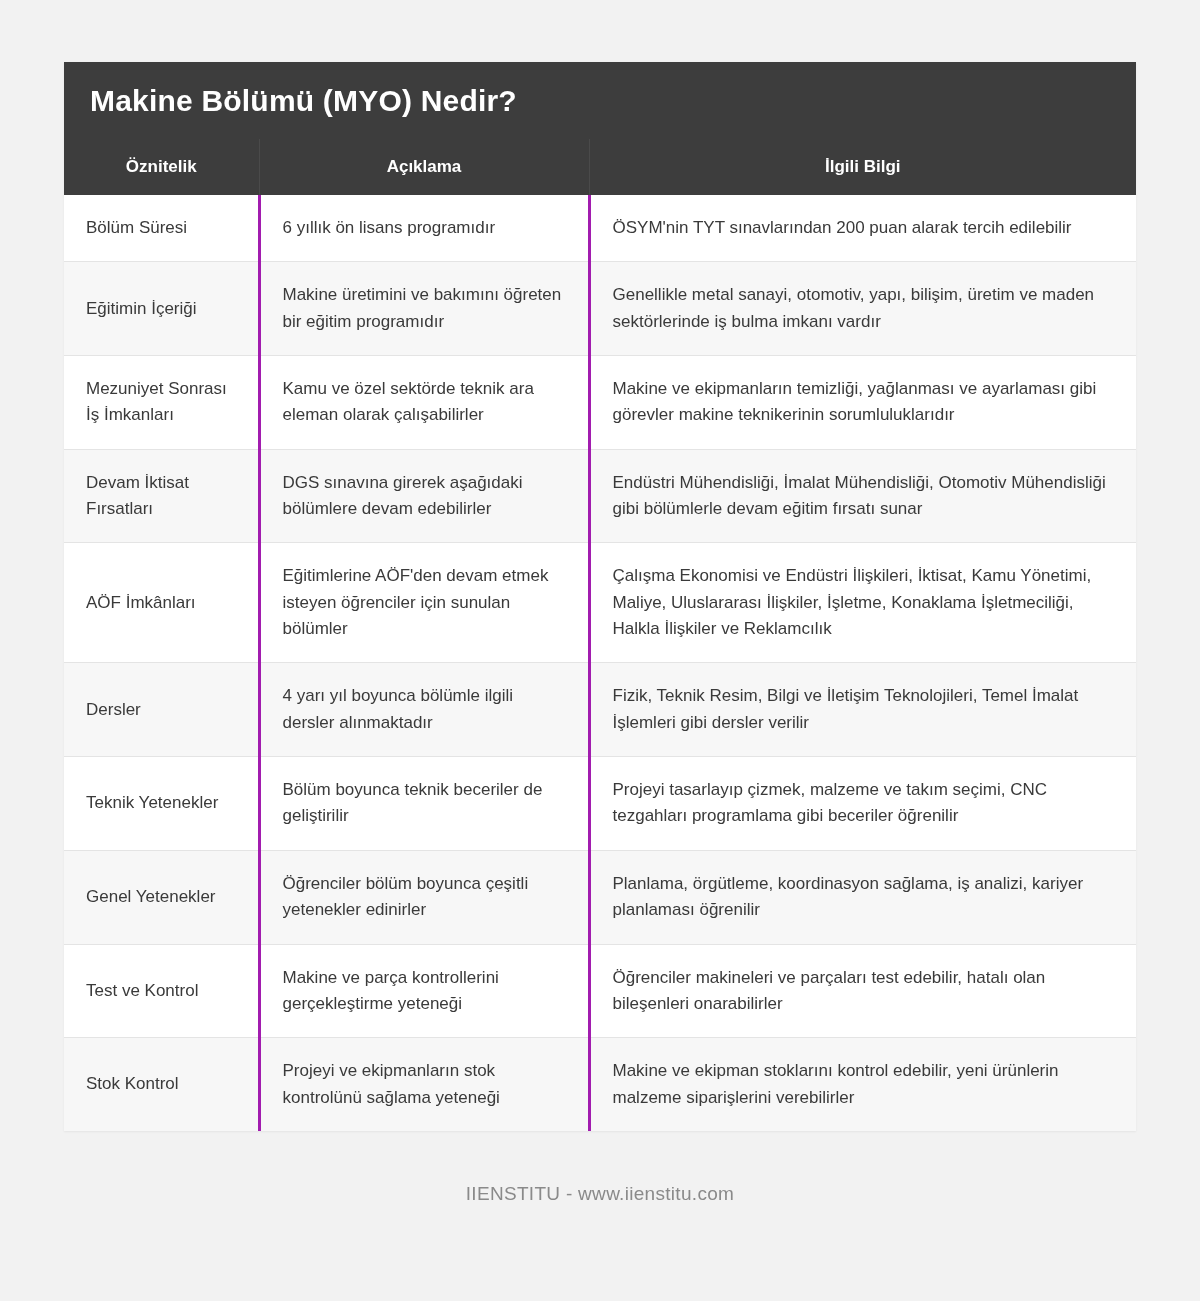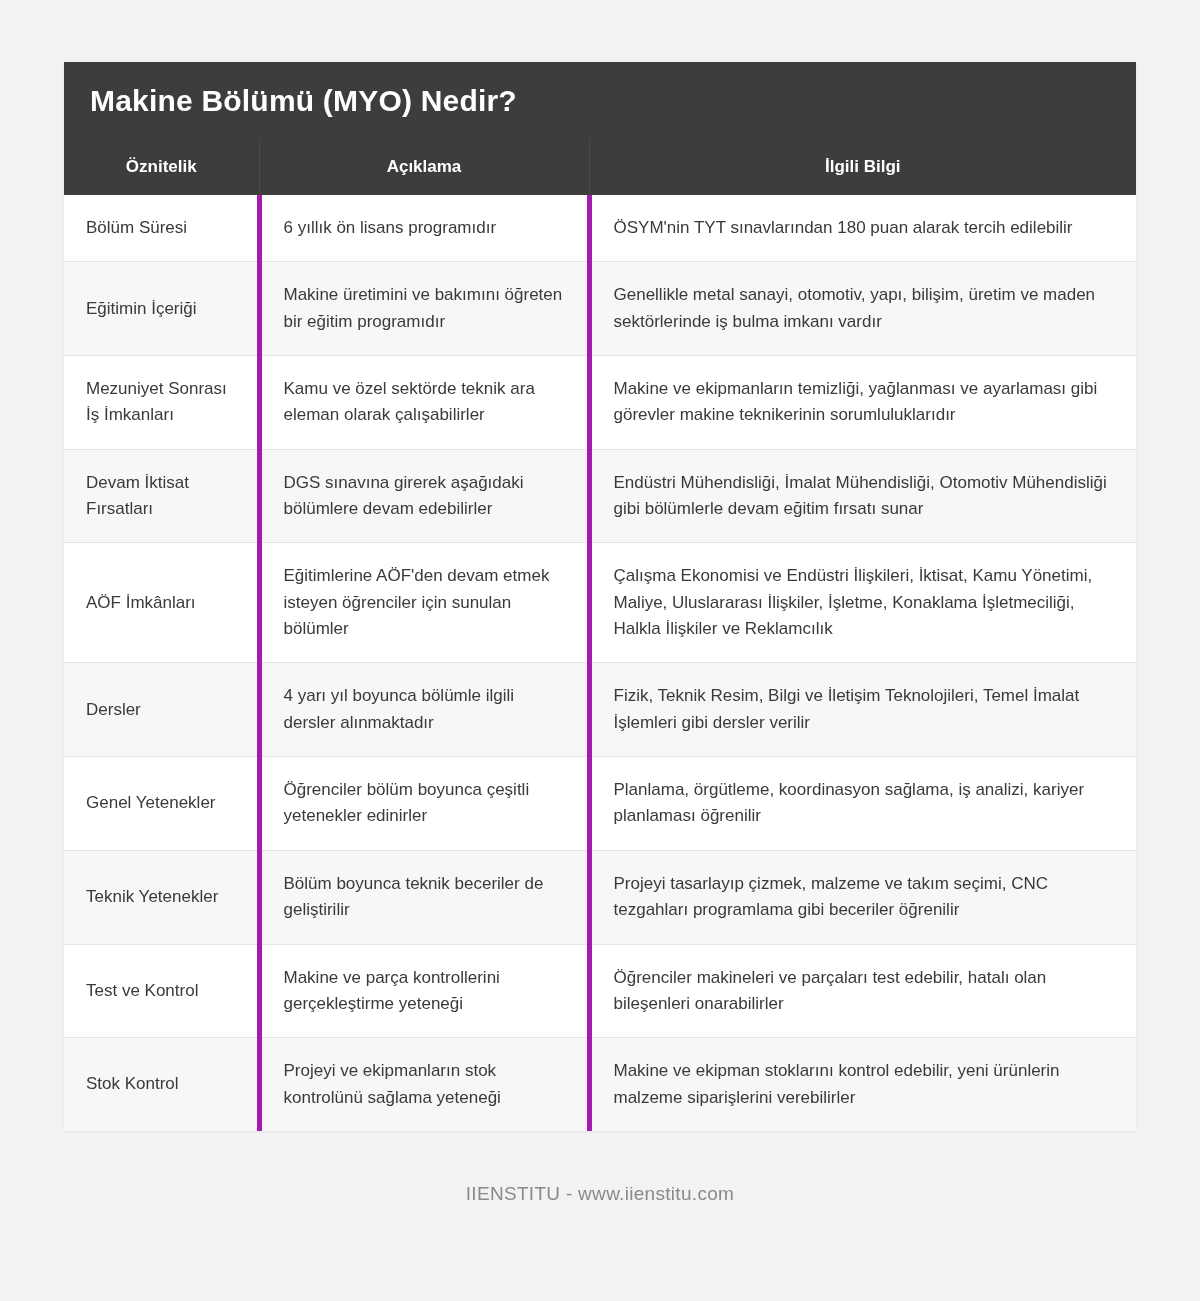--- a/index.html
+++ b/index.html
@@ -55,21 +55,21 @@
     border-right: 1px solid #4a4a4a;
   }
   thead th:last-child { border-right: none; }
   tbody td {
     font-size: 17px;
     color: #3a3a3a;
     line-height: 1.55;
     padding: 20px 22px;
     vertical-align: middle;
     border-bottom: 1px solid #e4e4e4;
-    border-right: 5px solid #a21caf;
+    border-right: 3px solid #a21caf;
   }
   tbody td:last-child { border-right: none; }
   tbody tr:nth-child(odd) td { background: #ffffff; }
   tbody tr:nth-child(even) td { background: #f7f7f7; }
   tbody tr:last-child td { border-bottom: none; }
   col.c1 { width: 195px; }
   col.c2 { width: 330px; }
   col.c3 { width: 547px; }
   .footer {
     width: 1072px;
@@ -98,21 +98,21 @@
         <tr>
           <th>Öznitelik</th>
           <th>Açıklama</th>
           <th>İlgili Bilgi</th>
         </tr>
       </thead>
       <tbody>
         <tr>
           <td>Bölüm Süresi</td>
           <td>6 yıllık ön lisans programıdır</td>
-          <td>ÖSYM'nin TYT sınavlarından 180 puan alarak tercih edilebilir</td>
+          <td>ÖSYM'nin TYT sınavlarından 200 puan alarak tercih edilebilir</td>
         </tr>
         <tr>
           <td>Eğitimin İçeriği</td>
           <td>Makine üretimini ve bakımını öğreten bir eğitim programıdır</td>
           <td>Genellikle metal sanayi, otomotiv, yapı, bilişim, üretim ve maden sektörlerinde iş bulma imkanı vardır</td>
         </tr>
         <tr>
           <td>Mezuniyet Sonrası İş İmkanları</td>
           <td>Kamu ve özel sektörde teknik ara eleman olarak çalışabilirler</td>
           <td>Makine ve ekipmanların temizliği, yağlanması ve ayarlaması gibi görevler makine teknikerinin sorumluluklarıdır</td>
@@ -126,28 +126,28 @@
           <td>AÖF İmkânları</td>
           <td>Eğitimlerine AÖF'den devam etmek isteyen öğrenciler için sunulan bölümler</td>
           <td>Çalışma Ekonomisi ve Endüstri İlişkileri, İktisat, Kamu Yönetimi, Maliye, Uluslararası İlişkiler, İşletme, Konaklama İşletmeciliği, Halkla İlişkiler ve Reklamcılık</td>
         </tr>
         <tr>
           <td>Dersler</td>
           <td>4 yarı yıl boyunca bölümle ilgili dersler alınmaktadır</td>
           <td>Fizik, Teknik Resim, Bilgi ve İletişim Teknolojileri, Temel İmalat İşlemleri gibi dersler verilir</td>
         </tr>
         <tr>
+          <td>Teknik Yetenekler</td>
+          <td>Bölüm boyunca teknik beceriler de geliştirilir</td>
+          <td>Projeyi tasarlayıp çizmek, malzeme ve takım seçimi, CNC tezgahları programlama gibi beceriler öğrenilir</td>
+        </tr>
+        <tr>
           <td>Genel Yetenekler</td>
           <td>Öğrenciler bölüm boyunca çeşitli yetenekler edinirler</td>
           <td>Planlama, örgütleme, koordinasyon sağlama, iş analizi, kariyer planlaması öğrenilir</td>
-        </tr>
-        <tr>
-          <td>Teknik Yetenekler</td>
-          <td>Bölüm boyunca teknik beceriler de geliştirilir</td>
-          <td>Projeyi tasarlayıp çizmek, malzeme ve takım seçimi, CNC tezgahları programlama gibi beceriler öğrenilir</td>
         </tr>
         <tr>
           <td>Test ve Kontrol</td>
           <td>Makine ve parça kontrollerini gerçekleştirme yeteneği</td>
           <td>Öğrenciler makineleri ve parçaları test edebilir, hatalı olan bileşenleri onarabilirler</td>
         </tr>
         <tr>
           <td>Stok Kontrol</td>
           <td>Projeyi ve ekipmanların stok kontrolünü sağlama yeteneği</td>
           <td>Makine ve ekipman stoklarını kontrol edebilir, yeni ürünlerin malzeme siparişlerini verebilirler</td>

